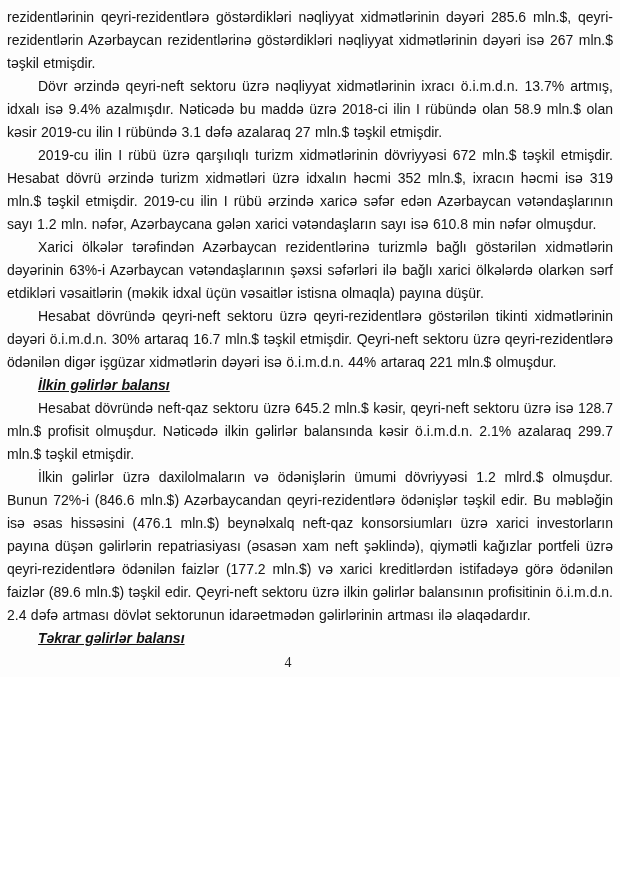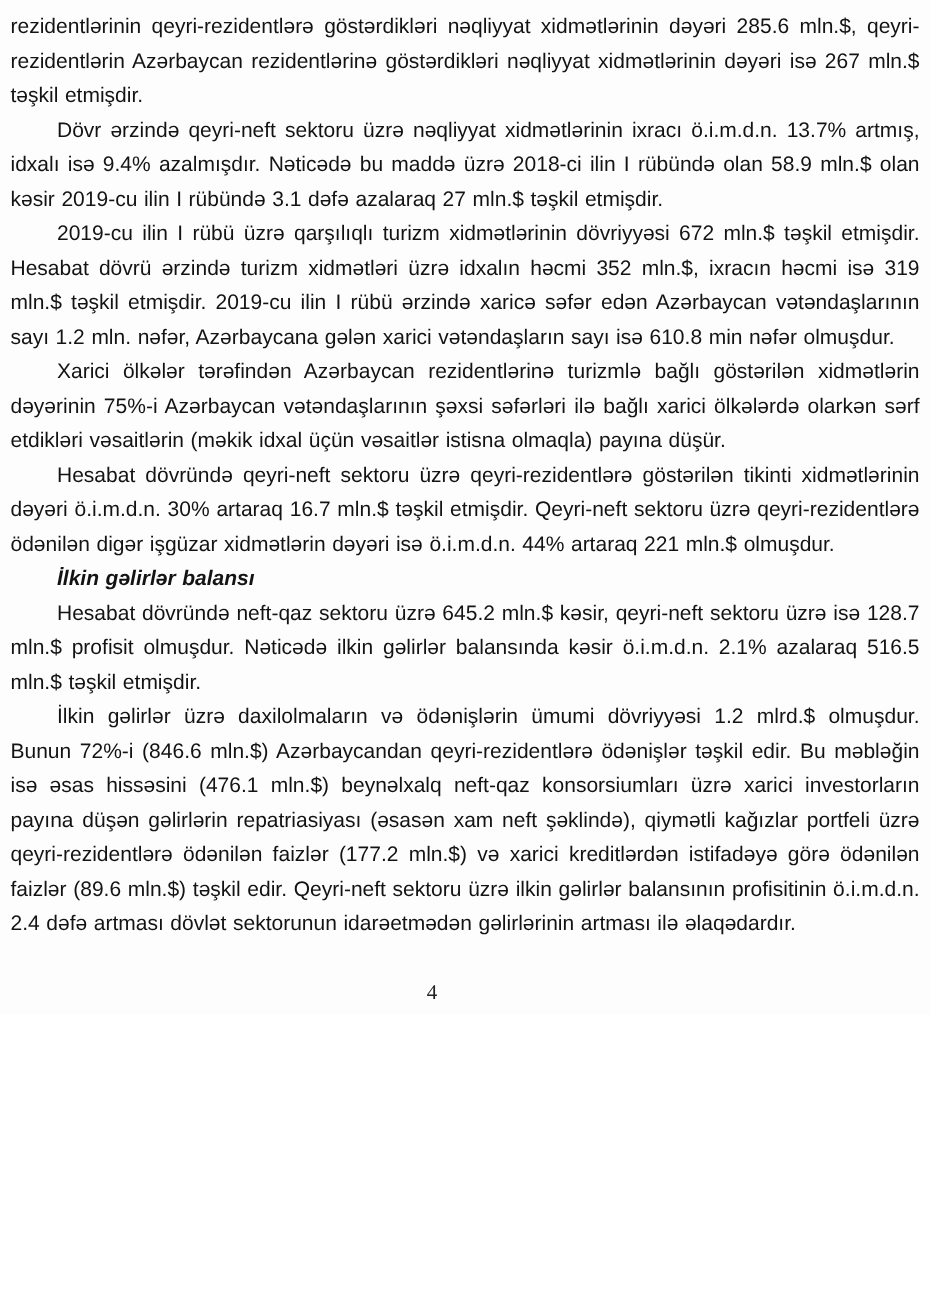--- a/index.html
+++ b/index.html
@@ -31,20 +31,21 @@
     text-indent: 0;
   }
   .section-heading {
     margin: 26px 0;
     font-size: 14.5px;
     line-height: 23px;
     font-weight: bold;
     font-style: italic;
     text-indent: 31px;
     text-align: left;
+    text-decoration: underline;
   }
   .page-number {
     position: absolute;
     bottom: 6px;
     left: 0;
     right: 0;
     text-align: center;
     transform: translateX(-22px);
     font-family: "Liberation Serif", "DejaVu Serif", serif;
     font-size: 14px;
@@ -55,27 +56,28 @@
 <body>
 
 <div class="page">
 
   <p class="continuation">rezidentlərinin qeyri-rezidentlərə göstərdikləri nəqliyyat xidmətlərinin dəyəri 285.6 mln.$, qeyri-rezidentlərin Azərbaycan rezidentlərinə göstərdikləri nəqliyyat xidmətlərinin dəyəri isə 267 mln.$ təşkil etmişdir.</p>
 
   <p>Dövr ərzində qeyri-neft sektoru üzrə nəqliyyat xidmətlərinin ixracı ö.i.m.d.n. 13.7% artmış, idxalı isə 9.4% azalmışdır. Nəticədə bu maddə üzrə 2018-ci ilin I rübündə olan 58.9 mln.$ olan kəsir 2019-cu ilin I rübündə 3.1 dəfə azalaraq 27 mln.$ təşkil etmişdir.</p>
 
   <p>2019-cu ilin I rübü üzrə qarşılıqlı turizm xidmətlərinin dövriyyəsi 672 mln.$ təşkil etmişdir. Hesabat dövrü ərzində turizm xidmətləri üzrə idxalın həcmi 352 mln.$, ixracın həcmi isə 319 mln.$ təşkil etmişdir. 2019-cu ilin I rübü ərzində xaricə səfər edən Azərbaycan vətəndaşlarının sayı 1.2 mln. nəfər, Azərbaycana gələn xarici vətəndaşların sayı isə 610.8 min nəfər olmuşdur.</p>
 
-  <p>Xarici ölkələr tərəfindən Azərbaycan rezidentlərinə turizmlə bağlı göstərilən xidmətlərin dəyərinin 75%-i Azərbaycan vətəndaşlarının şəxsi səfərləri ilə bağlı xarici ölkələrdə olarkən sərf etdikləri vəsaitlərin (məkik idxal üçün vəsaitlər istisna olmaqla) payına düşür.</p>
+  <p>Xarici ölkələr tərəfindən Azərbaycan rezidentlərinə turizmlə bağlı göstərilən xidmətlərin dəyərinin 63%-i Azərbaycan vətəndaşlarının şəxsi səfərləri ilə bağlı xarici ölkələrdə olarkən sərf etdikləri vəsaitlərin (məkik idxal üçün vəsaitlər istisna olmaqla) payına düşür.</p>
 
   <p>Hesabat dövründə qeyri-neft sektoru üzrə qeyri-rezidentlərə göstərilən tikinti xidmətlərinin dəyəri ö.i.m.d.n. 30% artaraq 16.7 mln.$ təşkil etmişdir. Qeyri-neft sektoru üzrə qeyri-rezidentlərə ödənilən digər işgüzar xidmətlərin dəyəri isə ö.i.m.d.n. 44% artaraq 221 mln.$ olmuşdur.</p>
 
   <p class="section-heading">İlkin gəlirlər balansı</p>
 
-  <p>Hesabat dövründə neft-qaz sektoru üzrə 645.2 mln.$ kəsir, qeyri-neft sektoru üzrə isə 128.7 mln.$ profisit olmuşdur. Nəticədə ilkin gəlirlər balansında kəsir ö.i.m.d.n. 2.1% azalaraq 516.5 mln.$ təşkil etmişdir.</p>
+  <p>Hesabat dövründə neft-qaz sektoru üzrə 645.2 mln.$ kəsir, qeyri-neft sektoru üzrə isə 128.7 mln.$ profisit olmuşdur. Nəticədə ilkin gəlirlər balansında kəsir ö.i.m.d.n. 2.1% azalaraq 299.7 mln.$ təşkil etmişdir.</p>
 
   <p>İlkin gəlirlər üzrə daxilolmaların və ödənişlərin ümumi dövriyyəsi 1.2 mlrd.$ olmuşdur. Bunun 72%-i (846.6 mln.$) Azərbaycandan qeyri-rezidentlərə ödənişlər təşkil edir. Bu məbləğin isə əsas hissəsini (476.1 mln.$) beynəlxalq neft-qaz konsorsiumları üzrə xarici investorların payına düşən gəlirlərin repatriasiyası (əsasən xam neft şəklində), qiymətli kağızlar portfeli üzrə qeyri-rezidentlərə ödənilən faizlər (177.2 mln.$) və xarici kreditlərdən istifadəyə görə ödənilən faizlər (89.6 mln.$) təşkil edir. Qeyri-neft sektoru üzrə ilkin gəlirlər balansının profisitinin ö.i.m.d.n. 2.4 dəfə artması dövlət sektorunun idarəetmədən gəlirlərinin artması ilə əlaqədardır.</p>
 
+  <p class="section-heading">Təkrar gəlirlər balansı</p>
 
 
   <div class="page-number">4</div>
 
 </div>
 
 </body></html>

